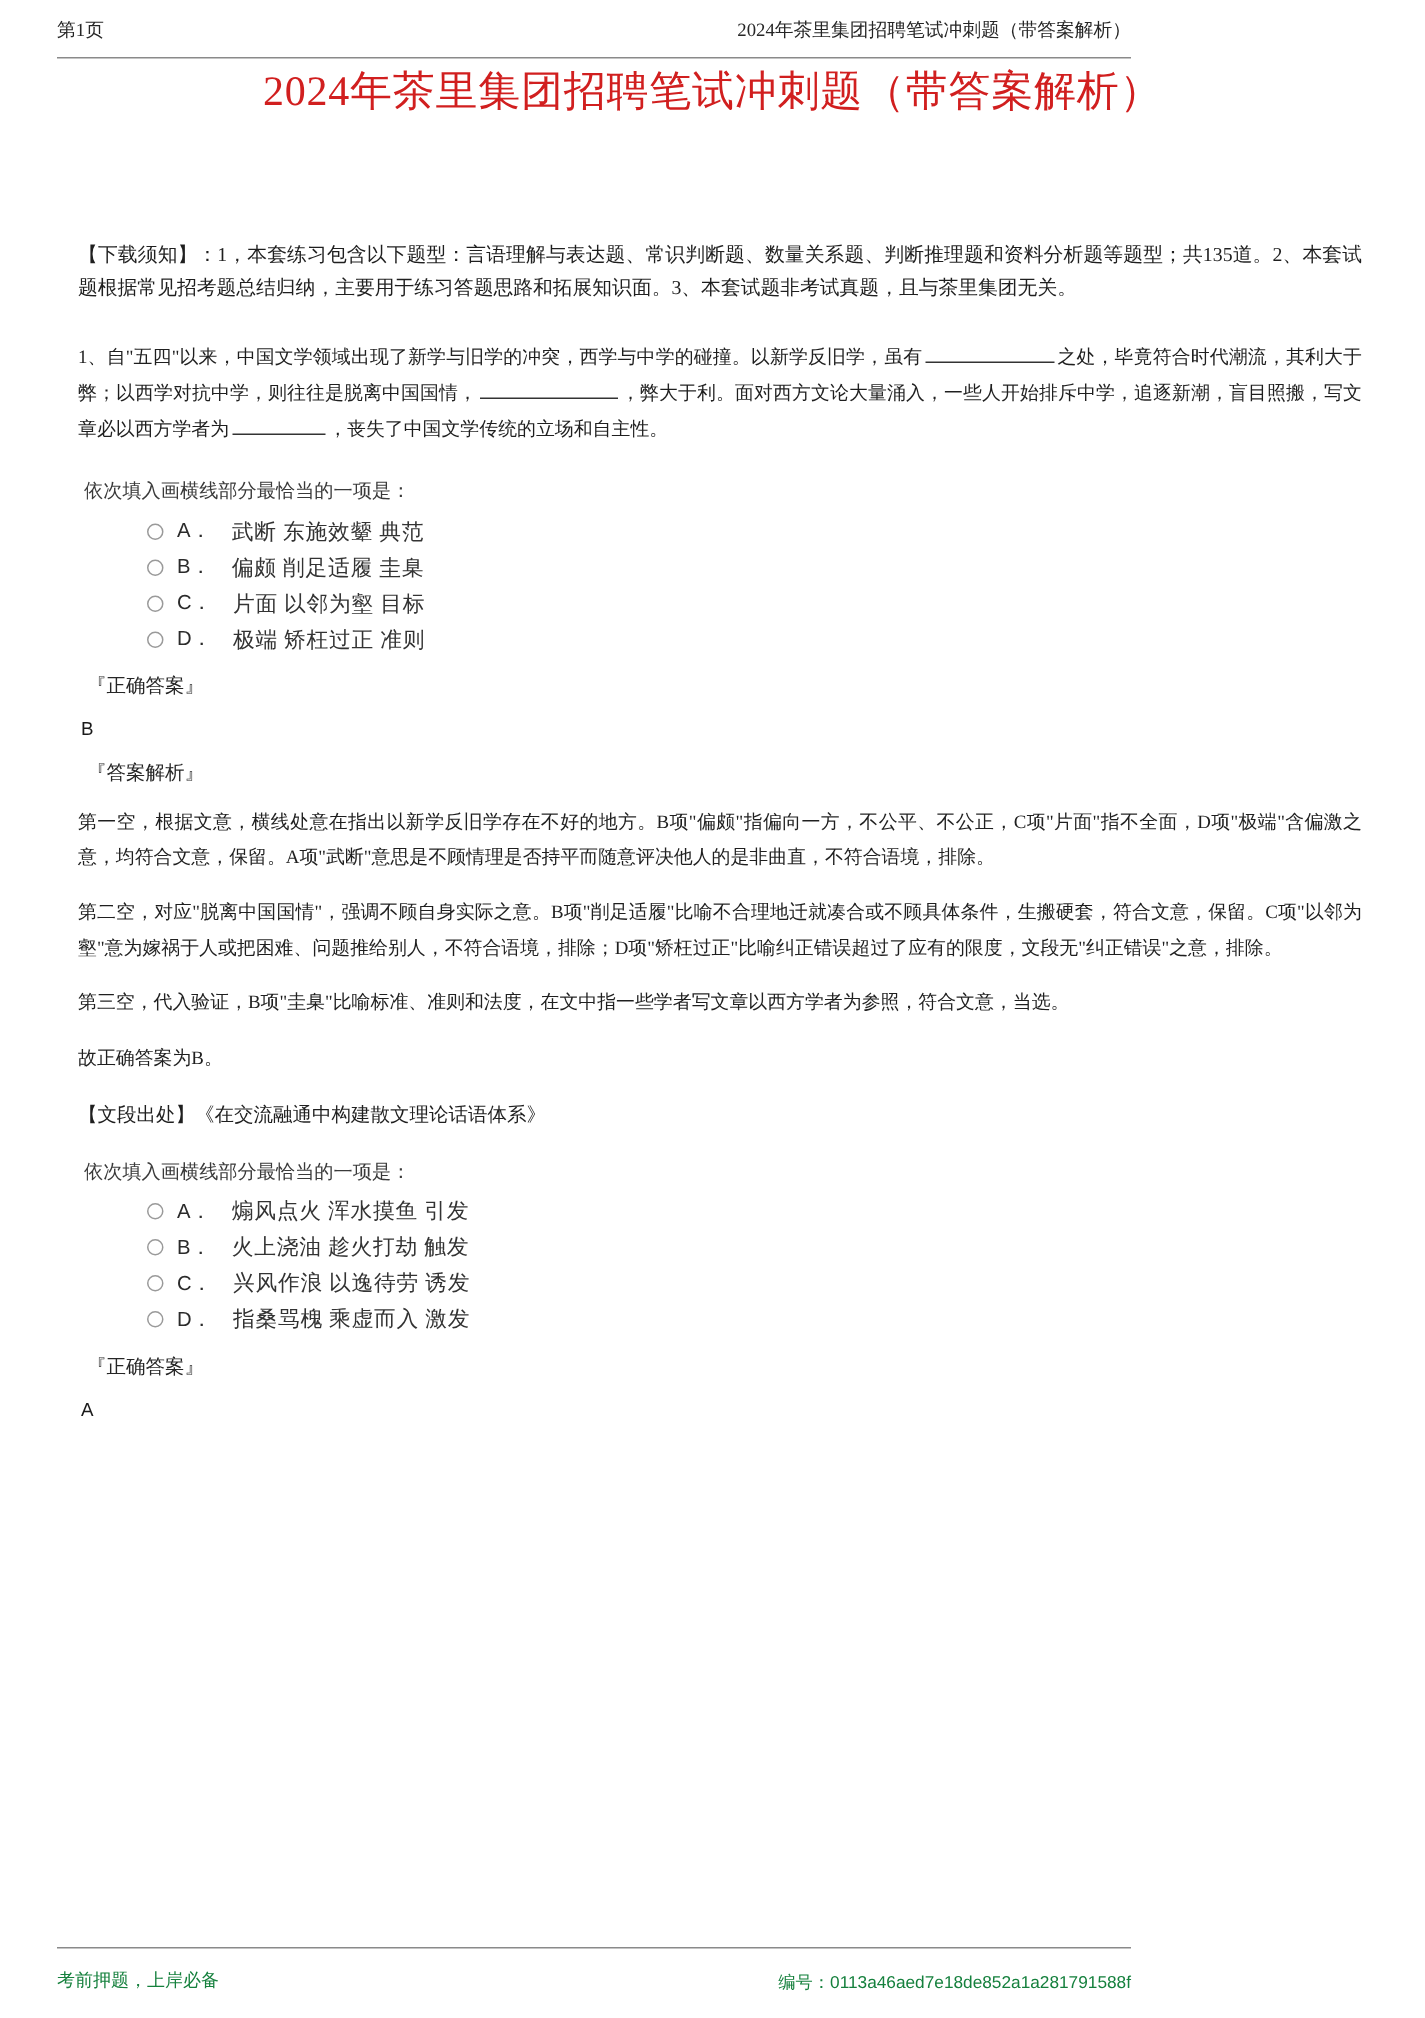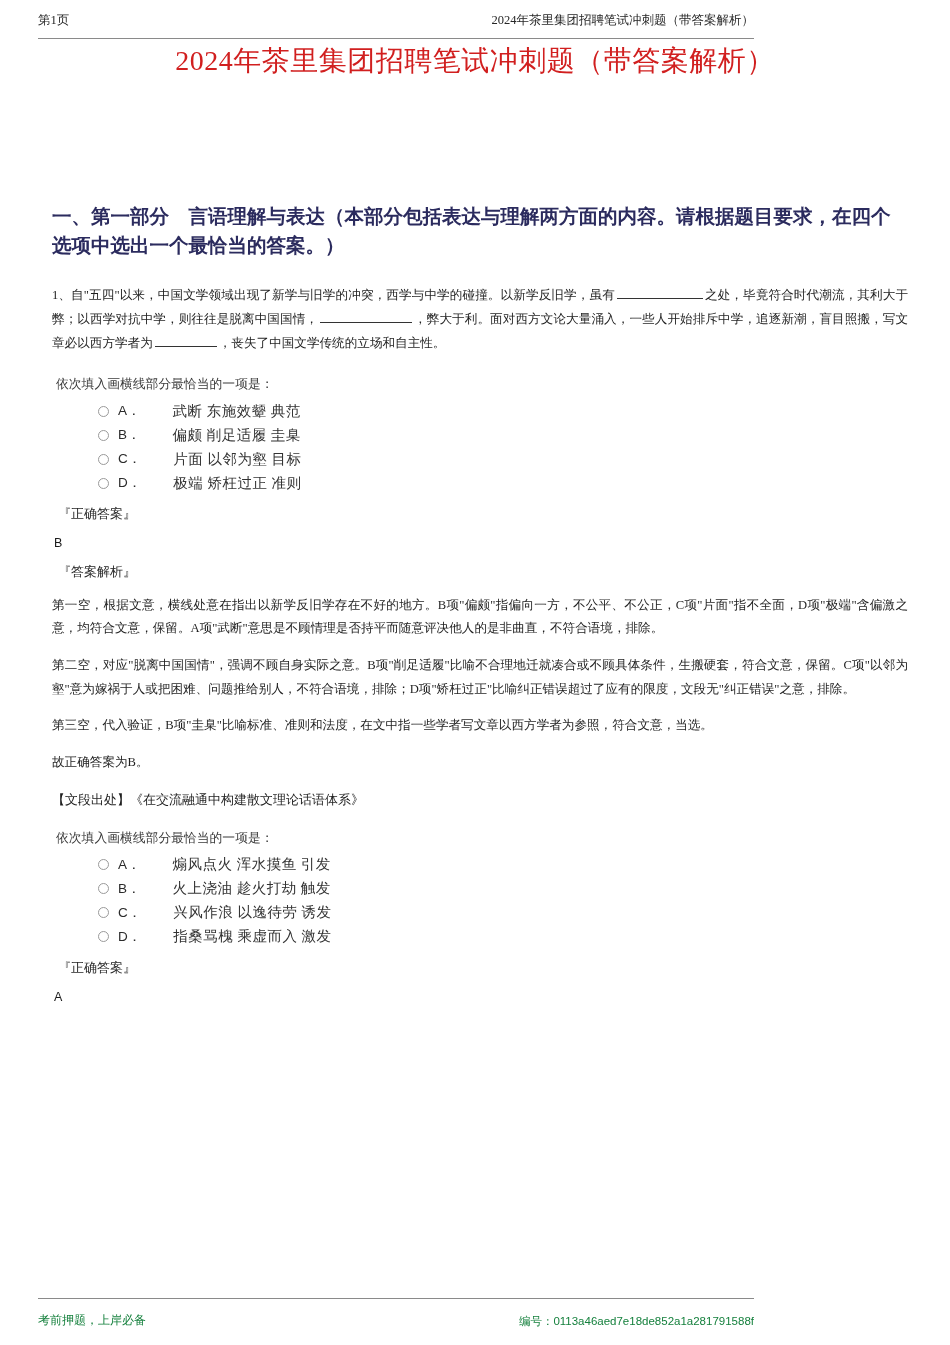--- a/index.html
+++ b/index.html
@@ -137,21 +137,20 @@
     color: #2b2b2b;
     margin-right: 14px;
     white-space: nowrap;
   }
   .option-text {
     font-family: "Liberation Serif", "DejaVu Serif", serif;
     font-size: 14.5px;
     color: #333333;
     white-space: nowrap;
     letter-spacing: 0.5px;
-    margin-left: 18px;
   }
 
   .label-line {
     margin-top: 10px;
     font-size: 13px;
     color: #262626;
     padding-left: 6px;
   }
   .answer-value {
     font-family: "Liberation Sans", sans-serif;
@@ -210,22 +209,22 @@
 
   <div class="running-header">
     <span class="hdr-left">第1页</span>
     <span class="hdr-right">2024年茶里集团招聘笔试冲刺题（带答案解析）</span>
   </div>
 
   <div class="doc-title">2024年茶里集团招聘笔试冲刺题（带答案解析）</div>
 
   <div class="content">
 
-
-    <h2 class="section-heading">一、第一部分　言语理解与表达（本部分包括表达与理解两方面的内容。请根据题目要求，在四个选项中选出一个最恰当的答案。）</h2>
+    <p class="notice">【下载须知】：1，本套练习包含以下题型：言语理解与表达题、常识判断题、数量关系题、判断推理题和资料分析题等题型；共135道。2、本套试题根据常见招考题总结归纳，主要用于练习答题思路和拓展知识面。3、本套试题非考试真题，且与茶里集团无关。</p>
+
 
     <div>
       <p class="question-stem">
         <span>1、自"五四"以来，中国文学领域出现了新学与旧学的冲突，西学与中学的碰撞。以新学反旧学，虽有</span><span class="blank b-md"></span><span>之处，毕竟符合时代潮流，其利大于弊；以西学对抗中学，则往往是脱离中国国情，</span><span class="blank b-lg"></span><span>，弊大于利。面对西方文论大量涌入，一些人开始排斥中学，追逐新潮，盲目照搬，写文章必以西方学者为</span><span class="blank b-sm"></span><span>，丧失了中国文学传统的立场和自主性。</span>
       </p>
 
       <p class="prompt-line">依次填入画横线部分最恰当的一项是：</p>
 
       <ul class="options">
         <li class="option-row">

